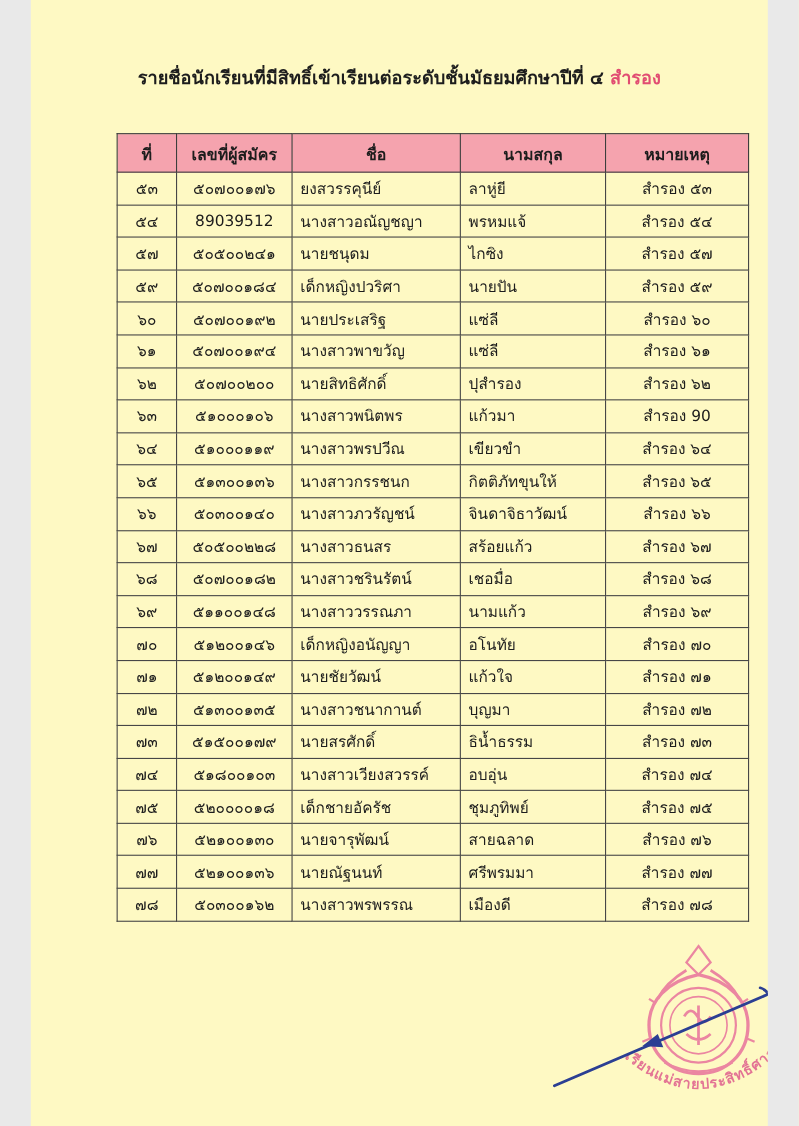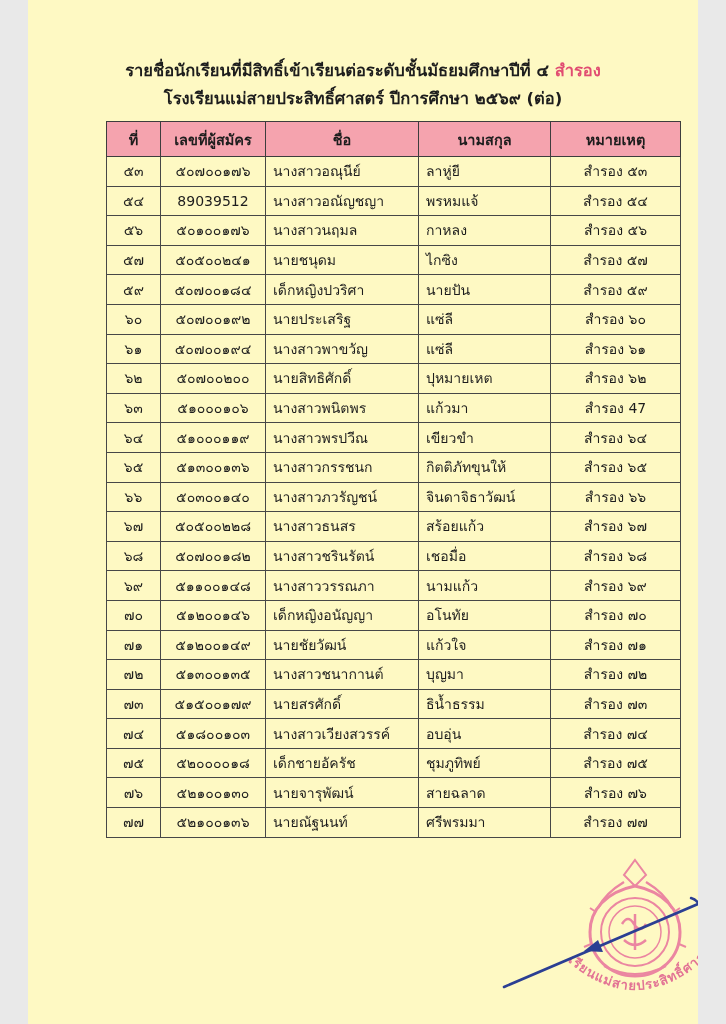--- a/index.html
+++ b/index.html
@@ -32,21 +32,20 @@
   table.students td:nth-child(4){text-align:left;}
   .stamp-layer{position:absolute;left:458px;top:848px;width:262px;height:176px;pointer-events:none;}
 </style>
 </head>
 <body>
 
 <div class="page">
 
   <div class="titles">
     <div><span>รายชื่อนักเรียนที่มีสิทธิ์เข้าเรียนต่อระดับชั้นมัธยมศึกษาปีที่ ๔ </span><span class="accent">สำรอง</span></div>
-    <div>โรงเรียนแม่สายประสิทธิ์ศาสตร์  ปีการศึกษา ๒๕๖๙ (ต่อ)</div>
   </div>
 
   <table class="students">
     <colgroup>
       <col style="width:54px">
         <col style="width:105px">
         <col style="width:153px">
         <col style="width:132px">
         <col style="width:130px">
     </colgroup>
@@ -56,39 +55,32 @@
           <th>เลขที่ผู้สมัคร</th>
           <th>ชื่อ</th>
           <th>นามสกุล</th>
           <th>หมายเหตุ</th>
         </tr>
     </thead>
     <tbody>
         <tr>
           <td>๕๓</td>
           <td>๕๐๗๐๐๑๗๖</td>
-          <td>นางสาวอณุนีย์</td>
+          <td>ยงสวรรคุนีย์</td>
           <td>ลาหู่ยี</td>
           <td>สำรอง ๕๓</td>
         </tr>
         <tr>
           <td>๕๔</td>
           <td>89039512</td>
           <td>นางสาวอณัญชญา</td>
           <td>พรหมแจ้</td>
           <td>สำรอง ๕๔</td>
         </tr>
         <tr>
-          <td>๕๖</td>
-          <td>๕๐๑๐๐๑๗๖</td>
-          <td>นางสาวนฤมล</td>
-          <td>กาหลง</td>
-          <td>สำรอง ๕๖</td>
-        </tr>
-        <tr>
           <td>๕๗</td>
           <td>๕๐๕๐๐๒๔๑</td>
           <td>นายชนุดม</td>
           <td>ไกซิง</td>
           <td>สำรอง ๕๗</td>
         </tr>
         <tr>
           <td>๕๙</td>
           <td>๕๐๗๐๐๑๘๔</td>
           <td>เด็กหญิงปวริศา</td>
@@ -106,29 +98,29 @@
           <td>๖๑</td>
           <td>๕๐๗๐๐๑๙๔</td>
           <td>นางสาวพาขวัญ</td>
           <td>แซ่ลี</td>
           <td>สำรอง ๖๑</td>
         </tr>
         <tr>
           <td>๖๒</td>
           <td>๕๐๗๐๐๒๐๐</td>
           <td>นายสิทธิศักดิ์</td>
-          <td>ปุหมายเหต</td>
+          <td>ปุสำรอง</td>
           <td>สำรอง ๖๒</td>
         </tr>
         <tr>
           <td>๖๓</td>
           <td>๕๑๐๐๐๑๐๖</td>
           <td>นางสาวพนิตพร</td>
           <td>แก้วมา</td>
-          <td>สำรอง 47</td>
+          <td>สำรอง 90</td>
         </tr>
         <tr>
           <td>๖๔</td>
           <td>๕๑๐๐๐๑๑๙</td>
           <td>นางสาวพรปวีณ</td>
           <td>เขียวขำ</td>
           <td>สำรอง ๖๔</td>
         </tr>
         <tr>
           <td>๖๕</td>
@@ -213,20 +205,27 @@
           <td>นายจารุพัฒน์</td>
           <td>สายฉลาด</td>
           <td>สำรอง ๗๖</td>
         </tr>
         <tr>
           <td>๗๗</td>
           <td>๕๒๑๐๐๑๓๖</td>
           <td>นายณัฐนนท์</td>
           <td>ศรีพรมมา</td>
           <td>สำรอง ๗๗</td>
+        </tr>
+        <tr>
+          <td>๗๘</td>
+          <td>๕๐๓๐๐๑๖๒</td>
+          <td>นางสาวพรพรรณ</td>
+          <td>เมืองดี</td>
+          <td>สำรอง ๗๘</td>
         </tr>
       </tbody>
   </table>
 
   <svg class="stamp-layer" viewBox="0 0 262 176" xmlns="http://www.w3.org/2000/svg">
 
     <g stroke="#e8739c" fill="none" opacity="0.85">
       <path d="M149 12 l11 15 l-11 11 l-11 -11 z" stroke-width="2"></path>
       <path d="M138 34 C128 40 118 48 112 60 M160 34 C170 40 180 48 186 60" stroke-width="2.5"></path>
       <path d="M149 38 C120 44 104 62 104 84 C104 110 124 128 149 128 C174 128 194 110 194 84 C194 62 178 44 149 38 Z" stroke-width="3"></path>

